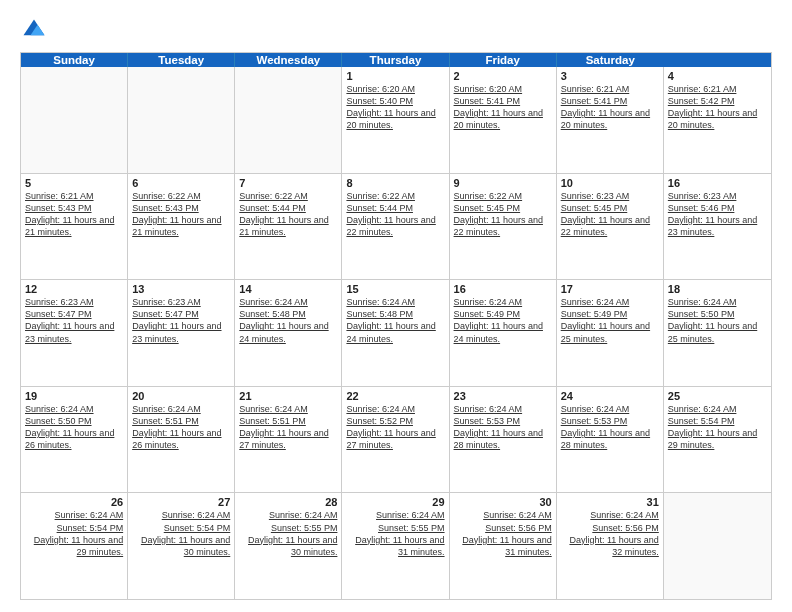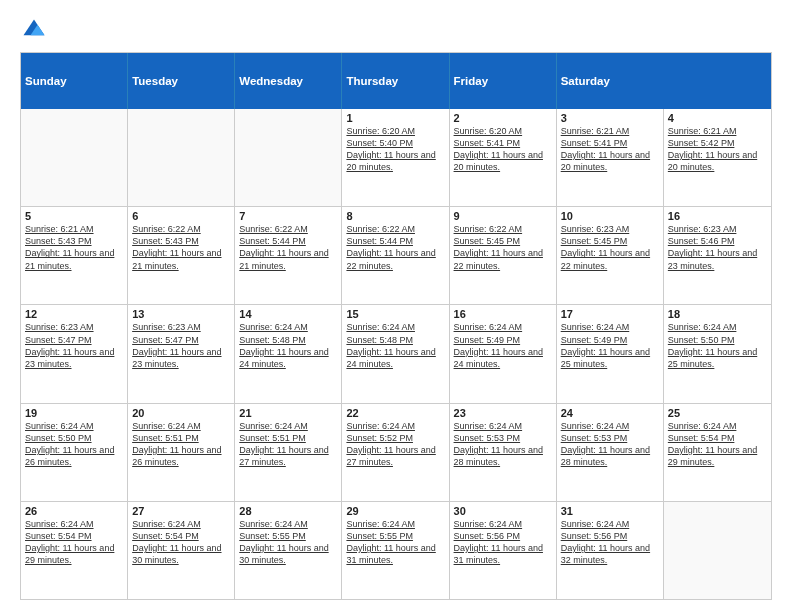--- a/index.html
+++ b/index.html
@@ -62,36 +62,37 @@
     }
     .cal-header-row {
       display: grid;
       grid-template-columns: repeat(7, 1fr);
       background-color: #1565c0;
     }
     .cal-header-cell {
       color: #fff;
       font-size: 11.5px;
       font-weight: bold;
-      padding: 22px 4px;
+      padding: 1px 4px;
+      text-align: center;
       border-right: 1px solid #2980b9;
     }
     .cal-header-cell:last-child { border-right: none; }
     .cal-body {
       flex: 1;
       display: flex;
       flex-direction: column;
     }
     .cal-row {
       display: grid;
       grid-template-columns: repeat(7, 1fr);
       flex: 1;
       border-bottom: 1px solid #ccc;
     }
-    .cal-row:last-child { border-bottom: none; }
+    .cal-row:last-child { border-bottom: none; text-align: right; }
     .cal-cell {
       border-right: 1px solid #ccc;
       padding: 3px 4px;
       vertical-align: top;
       font-size: 9.5px;
       color: #333;
       min-height: 0;
     }
     .cal-cell:last-child { border-right: none; }
     .cal-cell.empty { background: #f9f9f9; }

